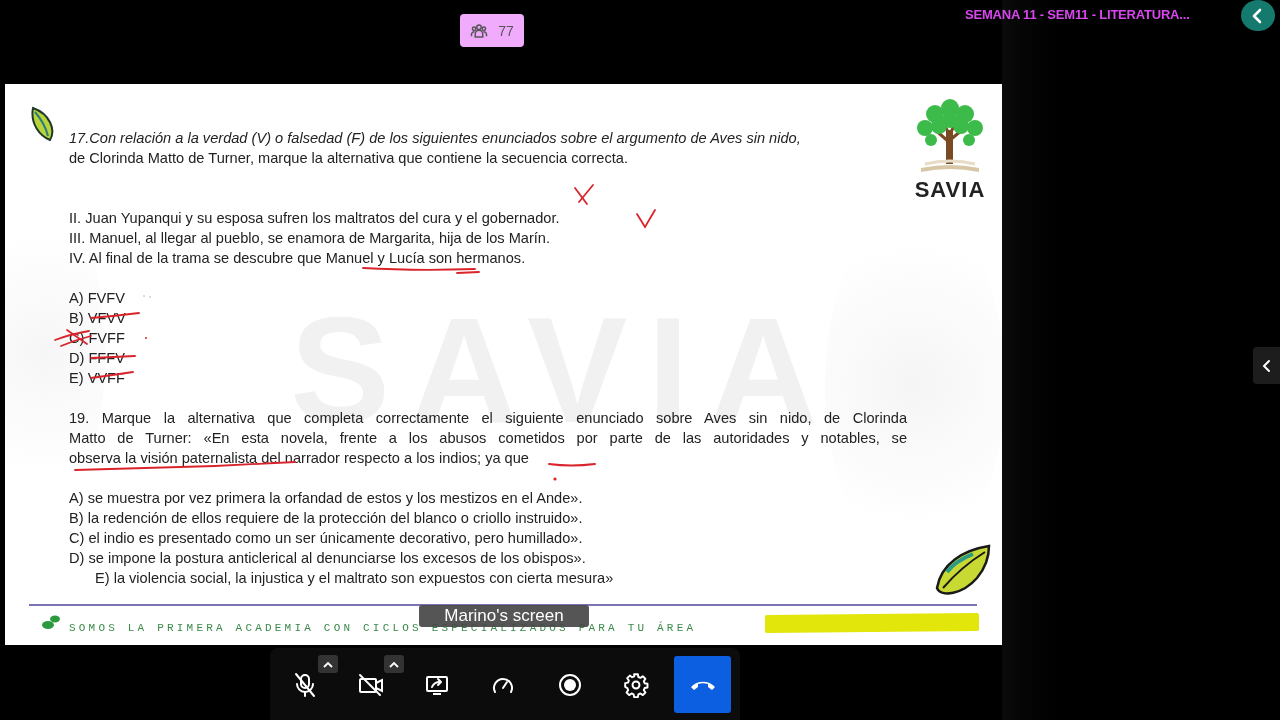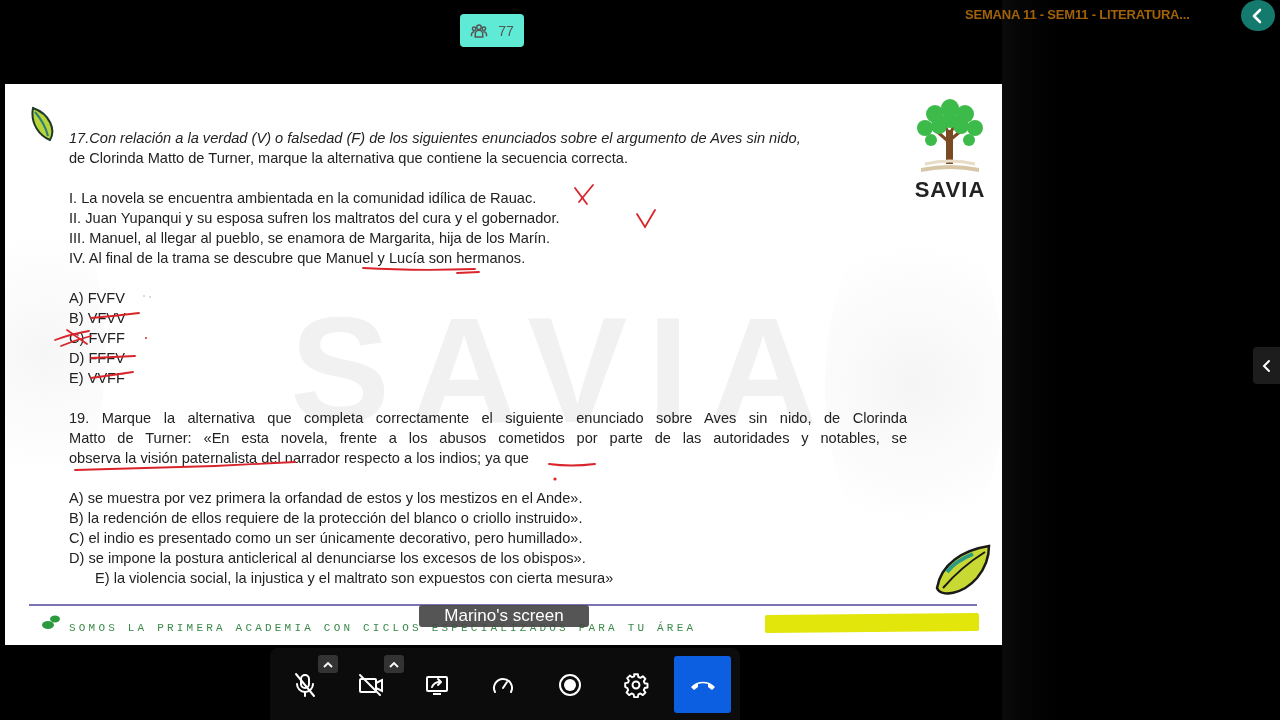--- a/index.html
+++ b/index.html
@@ -1,25 +1,25 @@
 <!DOCTYPE html>
 <html><head>
 <meta charset="utf-8">
 <style>
   * { box-sizing: border-box; margin: 0; padding: 0; }
   html, body { width: 1280px; height: 720px; background: #000; overflow: hidden; font-family: "Liberation Sans", sans-serif; }
   .root { position: relative; width: 1280px; height: 720px; background: #000; }
   .right-strip { position: absolute; left: 1002px; top: 0; width: 278px; height: 720px; background: linear-gradient(90deg,#0b0b0b 0%, #050505 20px, #000 60px); }
 
   
-  .participants { position: absolute; left: 460px; top: 14px; width: 64px; height: 33px; background: #5eead4; border-radius: 4px; display: flex; align-items: center; justify-content: center; gap: 10px; color: #555; font-size: 14px; }
+  .participants { position: absolute; left: 460px; top: 14px; width: 64px; height: 33px; background: #f0abfc; border-radius: 4px; display: flex; align-items: center; justify-content: center; gap: 10px; color: #555; font-size: 14px; }
   .participants svg { width: 18px; height: 18px; }
 
   
-  .meeting-title { position: absolute; left: 965px; top: 7px; color: #a16207; font-weight: bold; font-size: 13px; letter-spacing: -0.2px; }
+  .meeting-title { position: absolute; left: 965px; top: 7px; color: #d946ef; font-weight: bold; font-size: 13px; letter-spacing: -0.2px; }
   .collapse-btn { position: absolute; left: 1241px; top: 0px; width: 34px; height: 31px; border-radius: 50%; background: #157a6e; display:flex; align-items:center; justify-content:center; }
   .side-toggle { position: absolute; left: 1253px; top: 347px; width: 27px; height: 37px; background: #1d1d1d; border-radius: 4px 0 0 4px; display:flex; align-items:center; justify-content:center; }
 
   
   .screen { position: absolute; left: 5px; top: 84px; width: 997px; height: 561px; background: #fff; overflow: hidden; }
   .watermark { position: absolute; left: 285px; top: 200px; font-size: 150px; font-weight: bold; color: #f1f1f1; letter-spacing: 20px; }
   .wm-tree-l { position: absolute; left: -20px; top: 110px; width: 120px; height: 320px; border-radius: 50%; background: radial-gradient(circle, #f6f6f6 0%, #fff 70%); }
   .wm-tree-r { position: absolute; left: 820px; top: 120px; width: 180px; height: 360px; border-radius: 50%; background: radial-gradient(circle, #f5f5f5 0%, #fff 70%); }
 
   .doc { position: absolute; left: 0; top: 0; width: 997px; height: 561px; color: #222; font-size: 14.6px; }
@@ -107,21 +107,20 @@
           </g>
           <path d="M14 76 Q43 70 72 76 L72 80 Q43 74 14 80 Z" fill="#d8c7a6"></path>
           <path d="M18 72 Q43 66 68 72" stroke="#e7dcc6" stroke-width="3" fill="none"></path>
         </svg>
         <div class="logo-text">SAVIA</div>
       </div>
 
       <div class="line" style="left:64px;top:45px;font-style:italic;">17.Con relación a la verdad (V) o falsedad (F) de los siguientes enunciados sobre el argumento de Aves sin nido,</div>
       <div class="line" style="left:64px;top:65px;">de Clorinda Matto de Turner, marque la alternativa que contiene la secuencia correcta.</div>
 
-      <div class="line" style="left:64px;top:105px;">I. La novela se encuentra ambientada en la comunidad idílica de Rauac.</div>
       <div class="line" style="left:64px;top:125px;text-align:center;">II. Juan Yupanqui y su esposa sufren los maltratos del cura y el gobernador.</div>
       <div class="line" style="left:64px;top:145px;">III. Manuel, al llegar al pueblo, se enamora de Margarita, hija de los Marín.</div>
       <div class="line" style="left:64px;top:165px;">IV. Al final de la trama se descubre que Manuel y Lucía son hermanos.</div>
 
       <div class="line" style="left:64px;top:205px;">A) FVFV</div>
       <div class="line" style="left:64px;top:225px;">B) VFVV</div>
       <div class="line" style="left:64px;top:245px;">C) FVFF</div>
       <div class="line" style="left:64px;top:265px;">D) FFFV</div>
       <div class="line" style="left:64px;top:285px;">E) VVFF</div>
 

